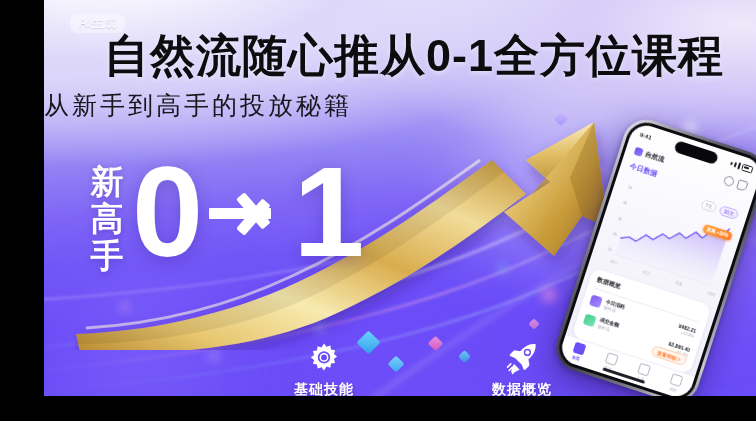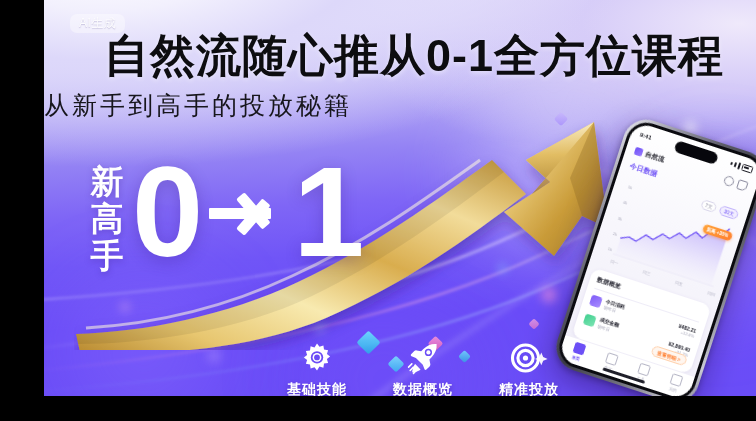--- a/index.html
+++ b/index.html
@@ -532,27 +532,16 @@
           <circle cx="22.4" cy="11.4" r="2.1" fill="#ffffff"></circle>
           <path fill="#ffffff" d="M9.2 23.1c-1.9 1.9-2.8 6.6-3 7.6-.1.4.3.8.7.7 1-.2 5.7-1.1 7.6-3"></path>
           <path fill="#ffffff" d="M3.6 28.9l3.3-3.3c.3-.3.8-.3 1.1 0 .3.3.3.8 0 1.1l-3.3 3.3c-.3.3-.8.3-1.1 0-.3-.3-.3-.8 0-1.1z"></path>
           <path fill="#ffffff" d="M2 25.6l3.3-3.3c.3-.3.8-.3 1.1 0 .3.3.3.8 0 1.1L3.1 26.7c-.3.3-.8.3-1.1 0-.3-.3-.3-.8 0-1.1z"></path>
           <path fill="#ffffff" d="M6.9 31.8l3.3-3.3c.3-.3.8-.3 1.1 0 .3.3.3.8 0 1.1L8 32.9c-.3.3-.8.3-1.1 0-.3-.3-.3-.8 0-1.1z"></path>
         </svg>
       </span>
       <span class="cap">数据概览</span>
     </div>
 
-    <div class="feature">
-      <span class="glyph">
-        <svg width="38" height="32" viewBox="0 0 38 32">
-          <circle cx="15.5" cy="16" r="13" fill="none" stroke="#ffffff" stroke-width="3.1"></circle>
-          <circle cx="15.5" cy="16" r="7.6" fill="none" stroke="#ffffff" stroke-width="3.1"></circle>
-          <circle cx="15.5" cy="16" r="2.6" fill="#ffffff"></circle>
-          <path fill="#ffffff" d="M31.3 10.6l1.9 4.4 4.4 1.9-4.4 1.9-1.9 4.4-1.9-4.4-4.4-1.9 4.4-1.9z" opacity=".95"></path>
-        </svg>
-      </span>
-      <span class="cap">精准投放</span>
-    </div>
 
   </div>
 
 </div>
 
 </body></html>

